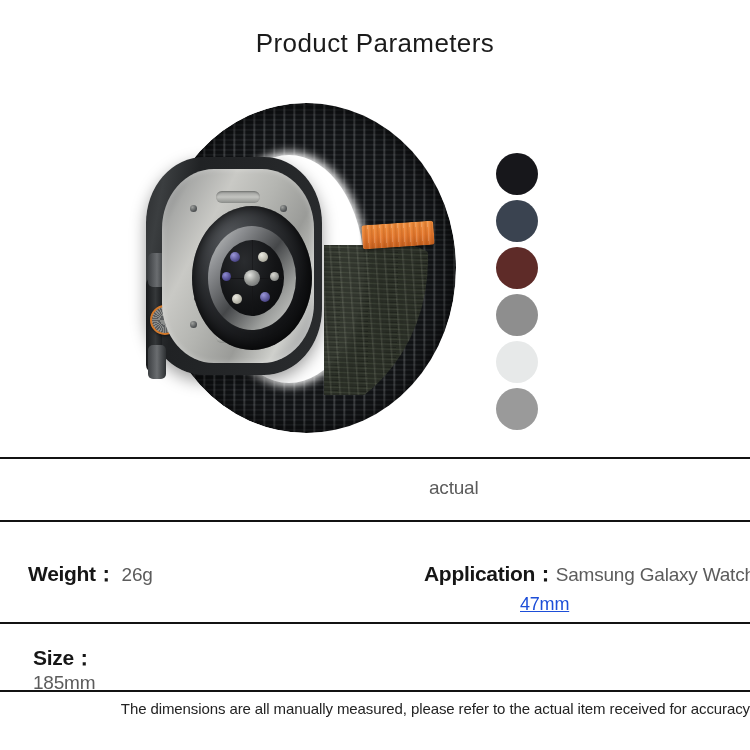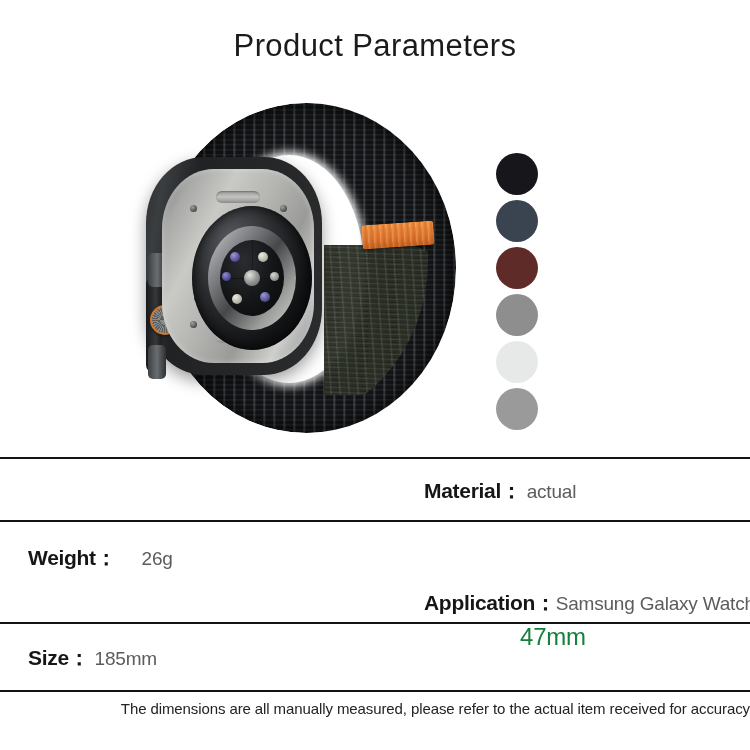--- a/index.html
+++ b/index.html
@@ -16,21 +16,21 @@
     color: #1a1a1a;
   }
 
   
   #page-title {
     position: absolute;
     top: 28px;
     left: 0;
     width: 750px;
     text-align: center;
-    font-size: 31px;
+    font-size: 26px;
     font-weight: 400;
     letter-spacing: 0.4px;
     color: #1b1b1b;
   }
 
   
   #hero {
     position: absolute;
     top: 95px;
     left: 0;
@@ -313,53 +313,53 @@
     align-items: baseline;
     white-space: nowrap;
   }
   .cell-left  { left: 28px; }
   .cell-right { left: 424px; }
 
   .cell-stack {
     position: absolute;
     left: 424px;
     width: 300px;
-    margin-top: 45px;
   }
   .cell-stack .line1 {
     display: flex;
     align-items: baseline;
     white-space: nowrap;
   }
   .cell-stack .line2 {
     margin-top: 6px;
     padding-left: 96px;
-    font-size: 24px;
-    color: #15803d;
+    font-size: 18px;
+    color: #1d4ed8;
     letter-spacing: -0.2px;
+    text-decoration: underline;
   }
 
   .spec-label {
     font-size: 21px;
     font-weight: 700;
     color: #161616;
     letter-spacing: -0.3px;
   }
   .spec-value {
     font-size: 19px;
     font-weight: 400;
     color: #5c5c5c;
     letter-spacing: -0.2px;
     margin-left: 5px;
   }
   .spec-value.tight { margin-left: 0px; }
 
   .y-material { top: 18px; }
-  .y-weight   { top: 22px; gap: 20px; }
-  .y-size     { top: 20px; }
+  .y-weight   { top: 38px; }
+  .y-size     { top: 20px; flex-direction: column; }
 
   
   #footer-note {
     position: absolute;
     top: 700px;
     left: 0;
     width: 750px;
     text-align: right;
     font-size: 15px;
     color: #232323;
@@ -423,21 +423,20 @@
     <div class="swatch" style="background: rgb(154, 154, 154);"></div>
   </div>
 </div>
 
 <div id="spec-table">
 
   <div class="divider"></div>
 
   <div class="spec-row row-material">
     <div class="cell cell-right y-material">
-      <span class="spec-label">Material：</span>
       <span class="spec-value">actual</span>
     </div>
   </div>
 
   <div class="divider"></div>
 
   <div class="spec-row row-weight">
     <div class="cell cell-left y-weight">
       <span class="spec-label">Weight：</span>
       <span class="spec-value">26g</span>

